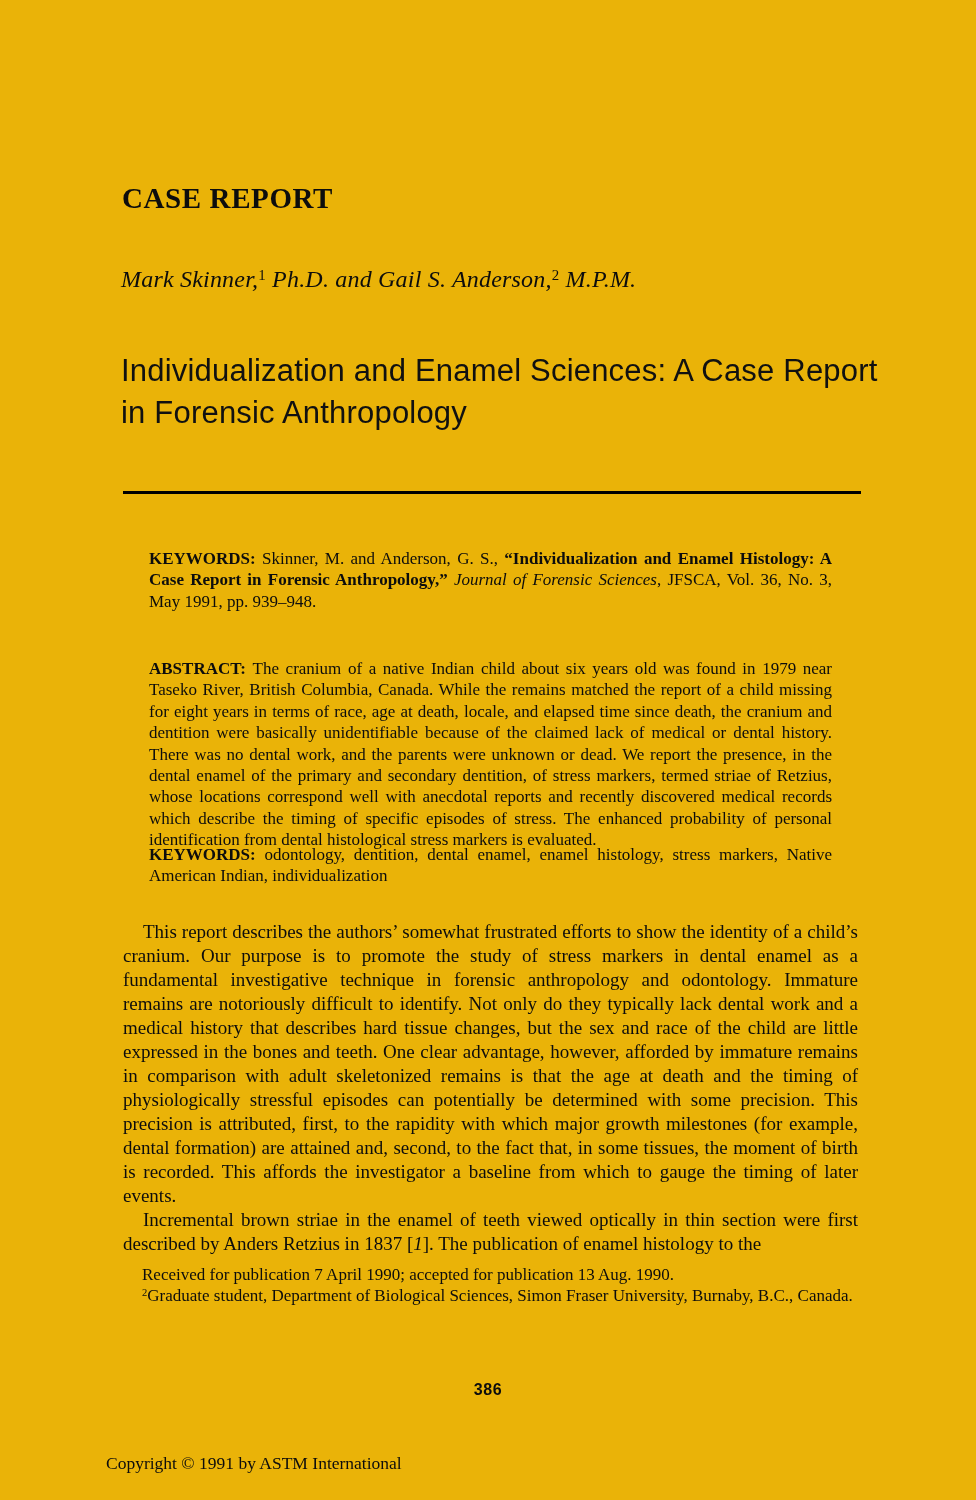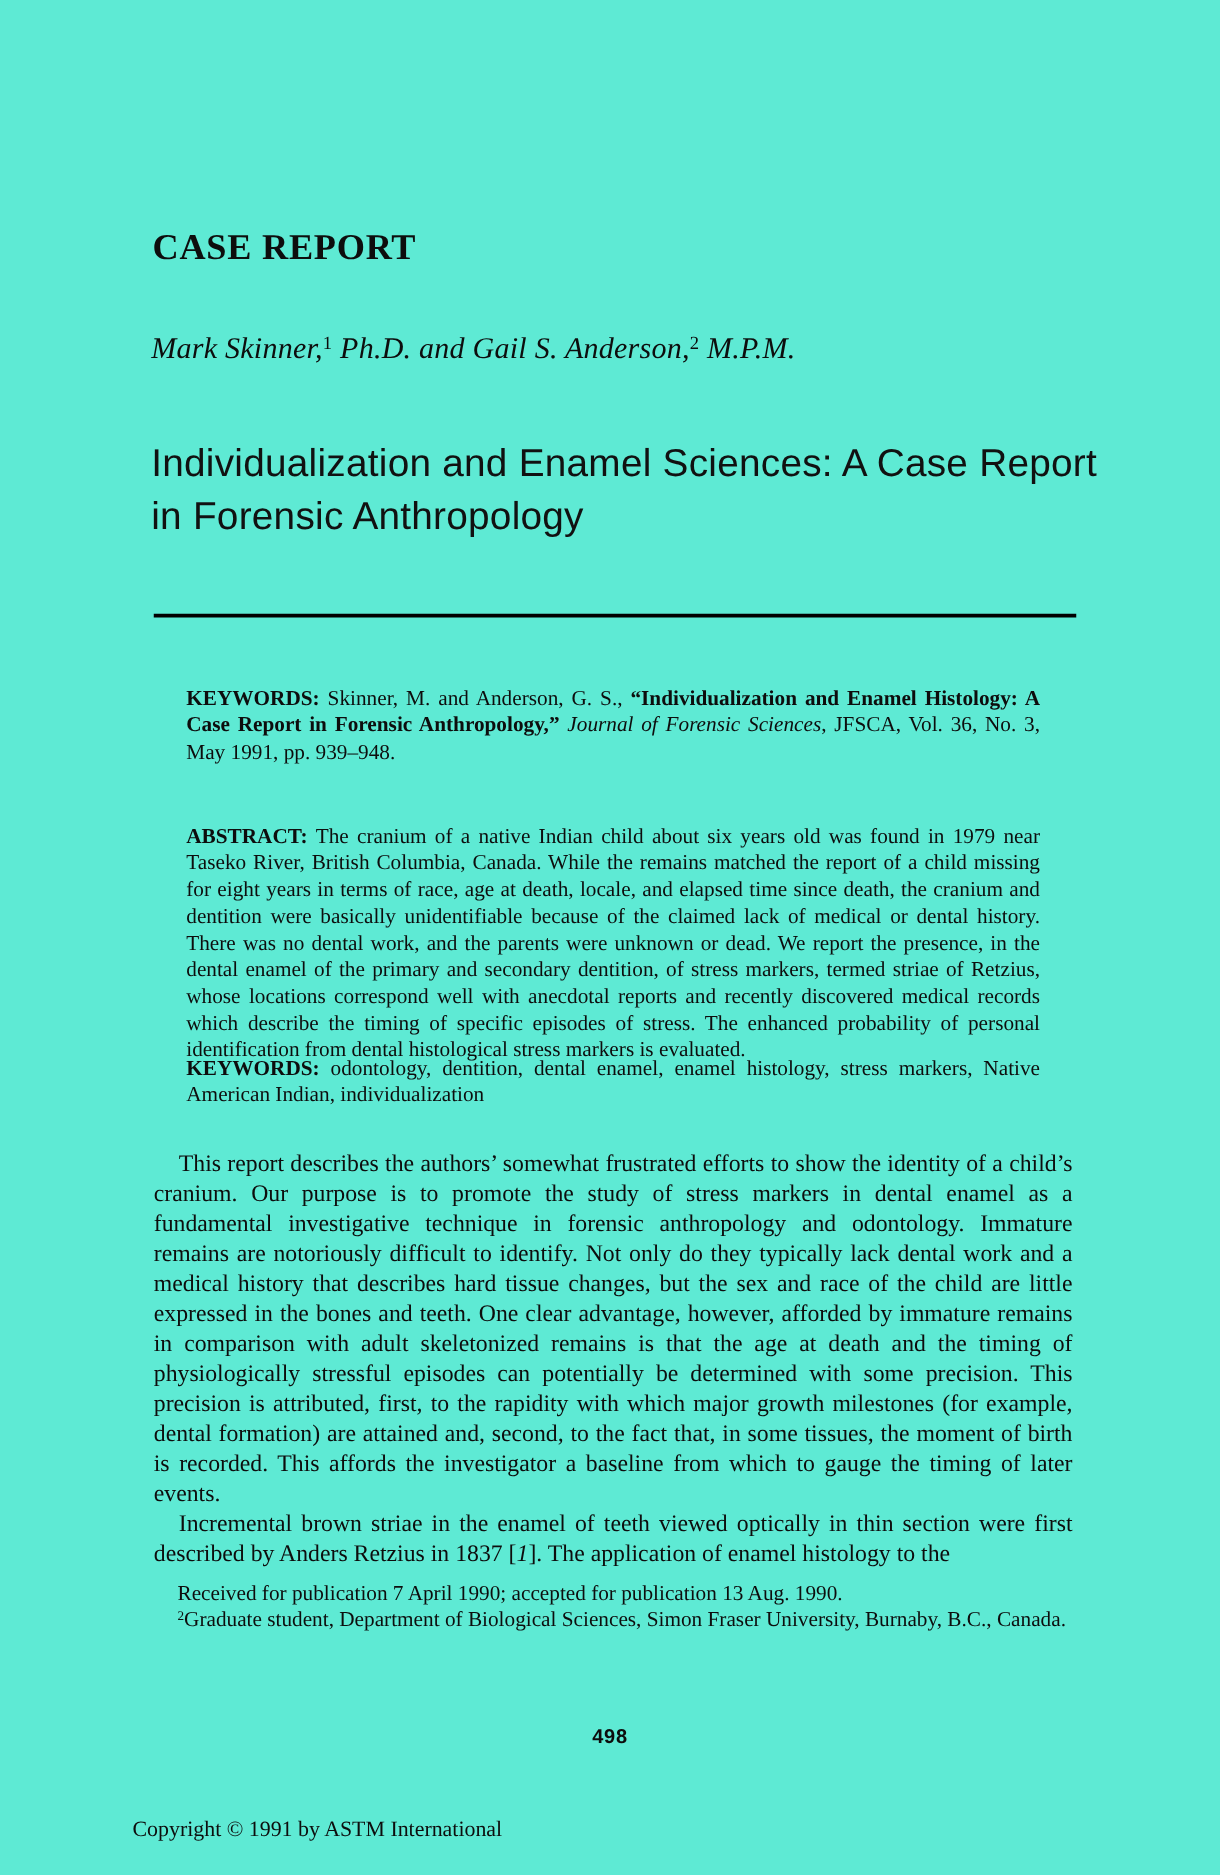--- a/index.html
+++ b/index.html
@@ -1,20 +1,20 @@
 <!DOCTYPE html>
 <html><head>
 <meta charset="utf-8">
 <style>
   html, body { margin: 0; padding: 0; background: #ffffff; }
   .page {
     position: relative;
     width: 976px;
     height: 1500px;
-    background: #5eead4;
+    background: #eab308;
     color: #0d0d0d;
     font-family: "Liberation Serif", serif;
     overflow: hidden;
   }
   .kicker {
     position: absolute;
     top: 182px;
     left: 122px;
     font-family: "Liberation Serif", serif;
     font-size: 29px;
@@ -128,25 +128,25 @@
   <hr class="rule">
 
   <div class="meta meta-reference"><span class="seg-b">KEYWORDS: </span><span>Skinner, M. and Anderson, G. S., </span><span class="seg-b">“Individualization and Enamel Histology: A Case Report in Forensic Anthropology,”</span><span> </span><span class="seg-i">Journal of Forensic Sciences</span><span>, JFSCA, Vol. 36, No. 3, May 1991, pp. 939–948.</span></div>
 
   <div class="meta meta-abstract"><span class="seg-b">ABSTRACT: </span><span>The cranium of a native Indian child about six years old was found in 1979 near Taseko River, British Columbia, Canada. While the remains matched the report of a child missing for eight years in terms of race, age at death, locale, and elapsed time since death, the cranium and dentition were basically unidentifiable because of the claimed lack of medical or dental history. There was no dental work, and the parents were unknown or dead. We report the presence, in the dental enamel of the primary and secondary dentition, of stress markers, termed striae of Retzius, whose locations correspond well with anecdotal reports and recently discovered medical records which describe the timing of specific episodes of stress. The enhanced probability of personal identification from dental histological stress markers is evaluated.</span></div>
 
   <div class="meta meta-keywords"><span class="seg-b">KEYWORDS: </span><span>odontology, dentition, dental enamel, enamel histology, stress markers, Native American Indian, individualization</span></div>
 
   <div class="body-text">
     <p>This report describes the authors’ somewhat frustrated efforts to show the identity of a child’s cranium. Our purpose is to promote the study of stress markers in dental enamel as a fundamental investigative technique in forensic anthropology and odontology. Immature remains are notoriously difficult to identify. Not only do they typically lack dental work and a medical history that describes hard tissue changes, but the sex and race of the child are little expressed in the bones and teeth. One clear advantage, however, afforded by immature remains in comparison with adult skeletonized remains is that the age at death and the timing of physiologically stressful episodes can potentially be determined with some precision. This precision is attributed, first, to the rapidity with which major growth milestones (for example, dental formation) are attained and, second, to the fact that, in some tissues, the moment of birth is recorded. This affords the investigator a baseline from which to gauge the timing of later events.</p>
-    <p><span>Incremental brown striae in the enamel of teeth viewed optically in thin section were first described by Anders Retzius in 1837 [</span><span class="seg-i">1</span><span>]. The application of enamel histology to the</span></p>
+    <p><span>Incremental brown striae in the enamel of teeth viewed optically in thin section were first described by Anders Retzius in 1837 [</span><span class="seg-i">1</span><span>]. The publication of enamel histology to the</span></p>
   </div>
 
   <div class="footnotes">
     <p><span>Received for publication 7 April 1990; accepted for publication 13 Aug. 1990.</span></p>
     <p><sup>2</sup><span>Graduate student, Department of Biological Sciences, Simon Fraser University, Burnaby, B.C., Canada.</span></p>
   </div>
 
-  <div class="page-number">498</div>
+  <div class="page-number">386</div>
 
   <div class="copyright">Copyright © 1991 by ASTM International</div>
 
 </div>
 
 </body></html>

